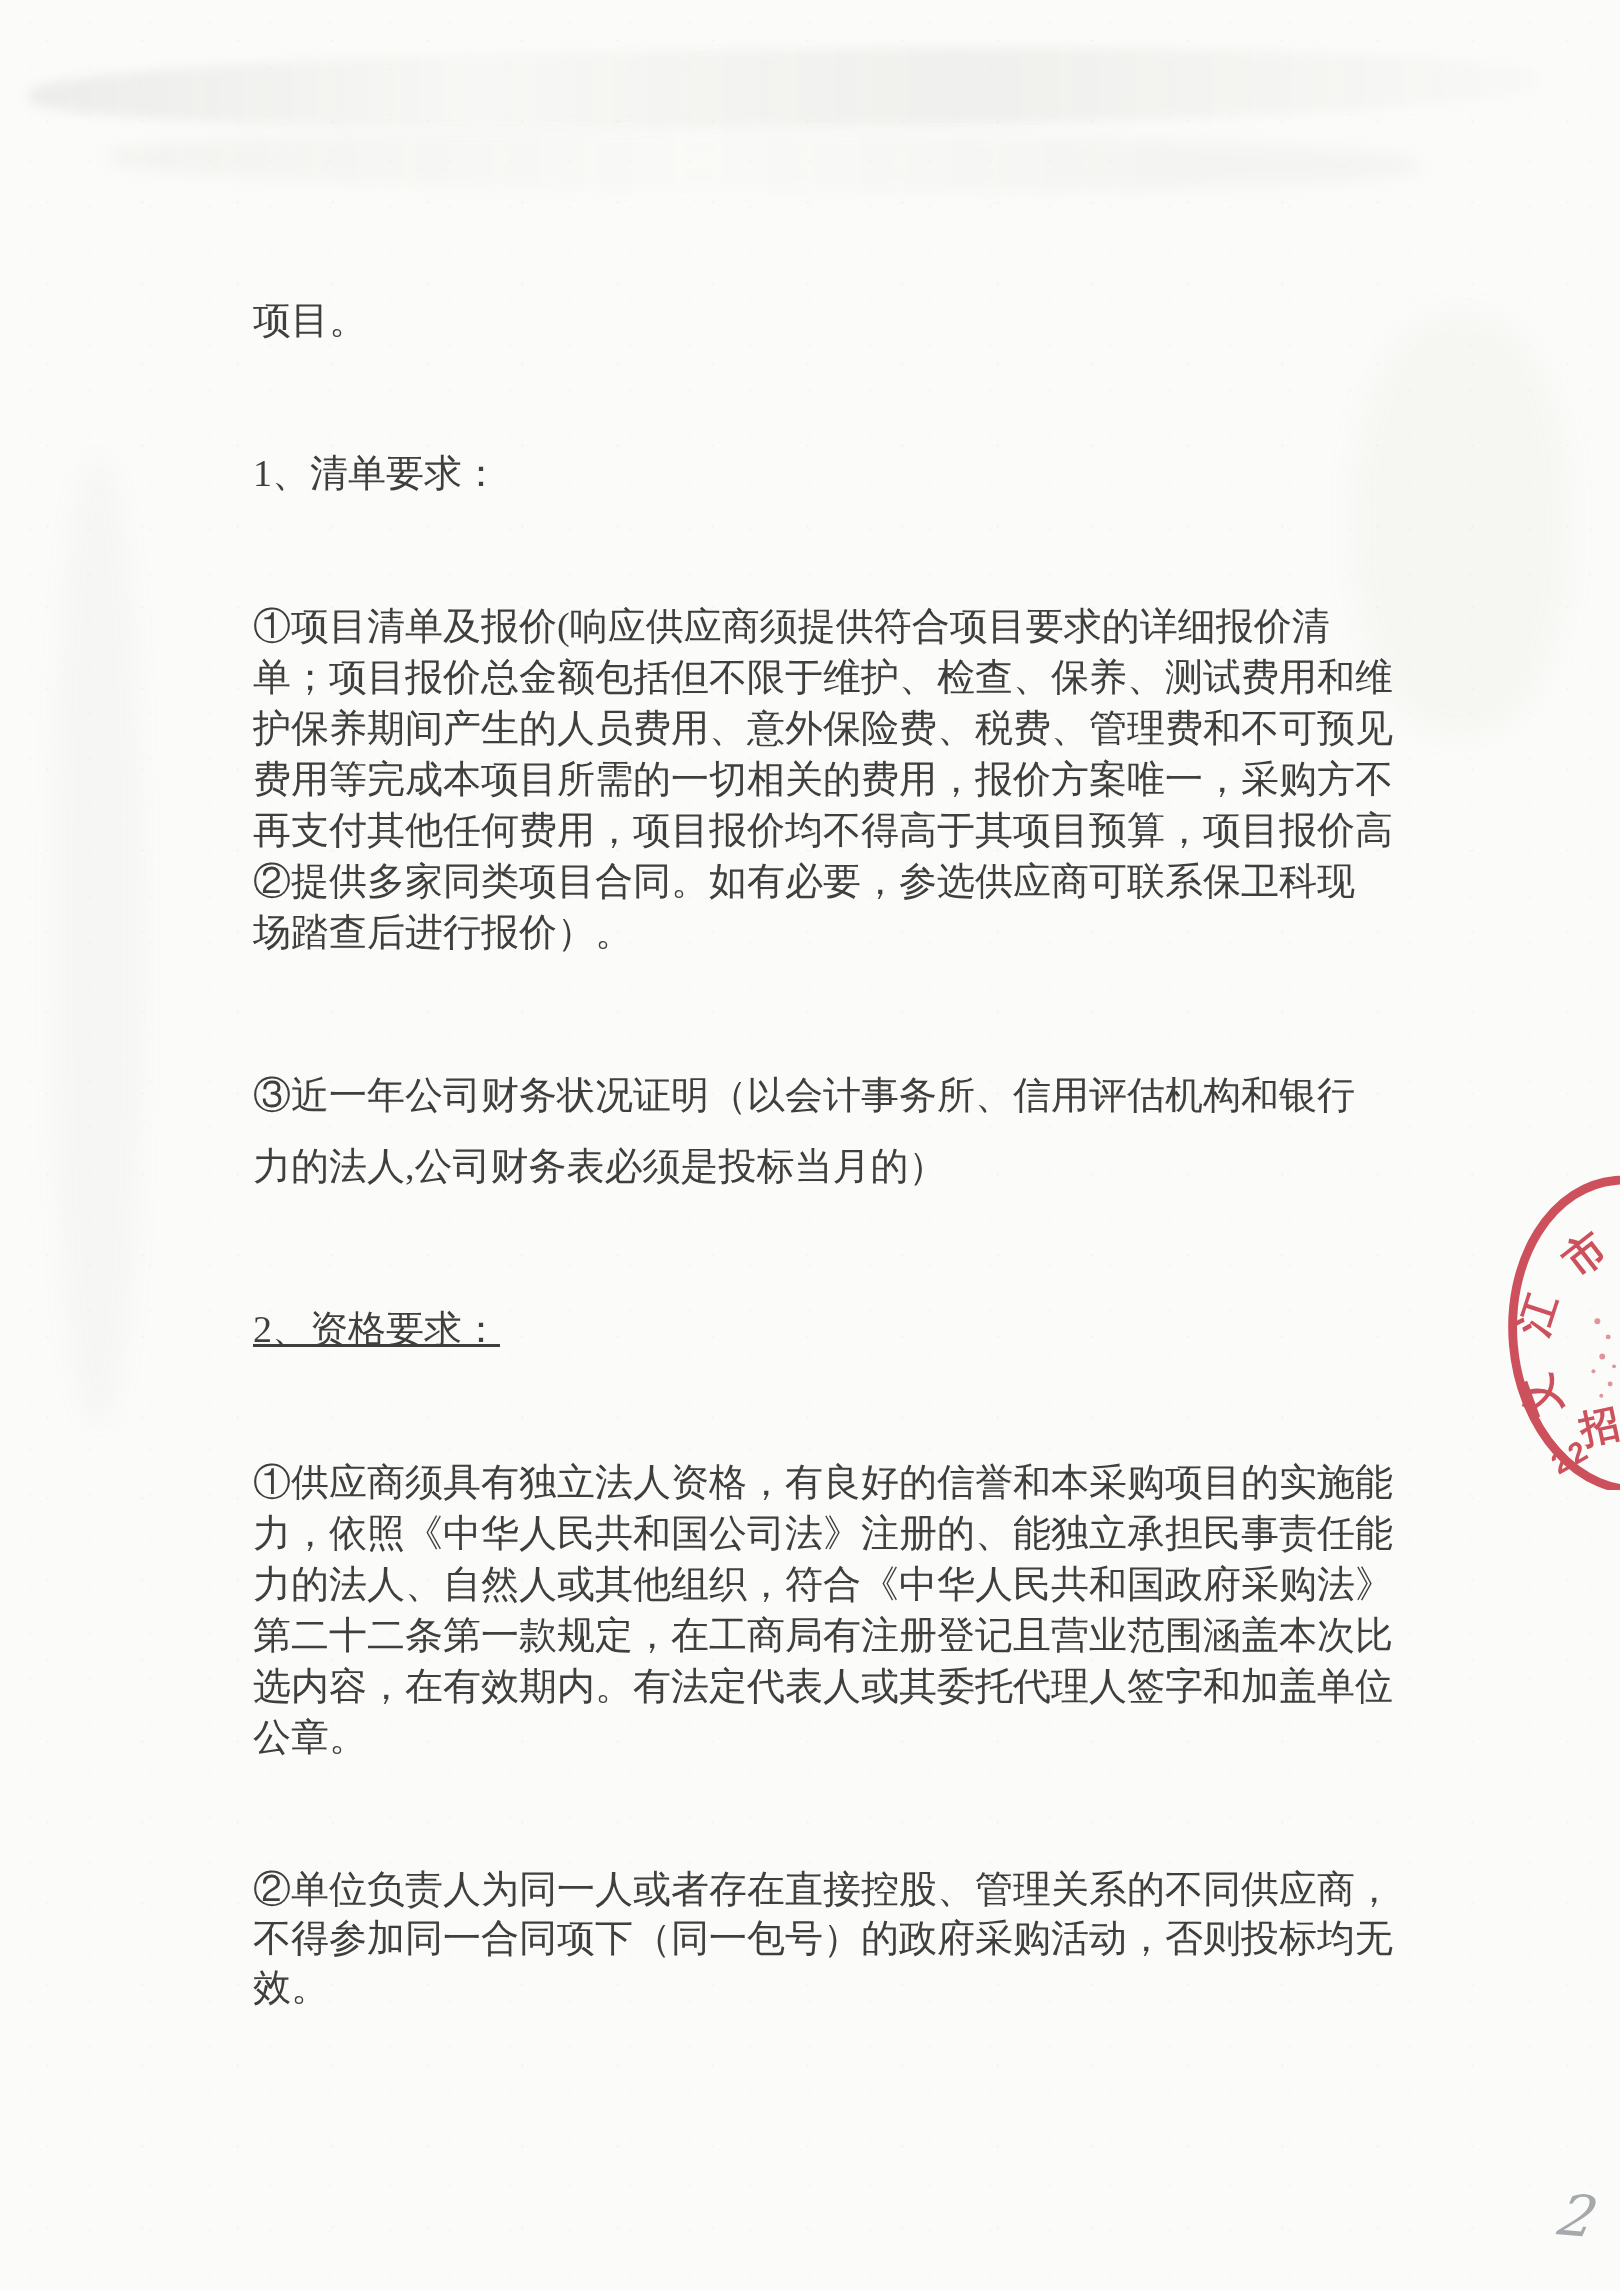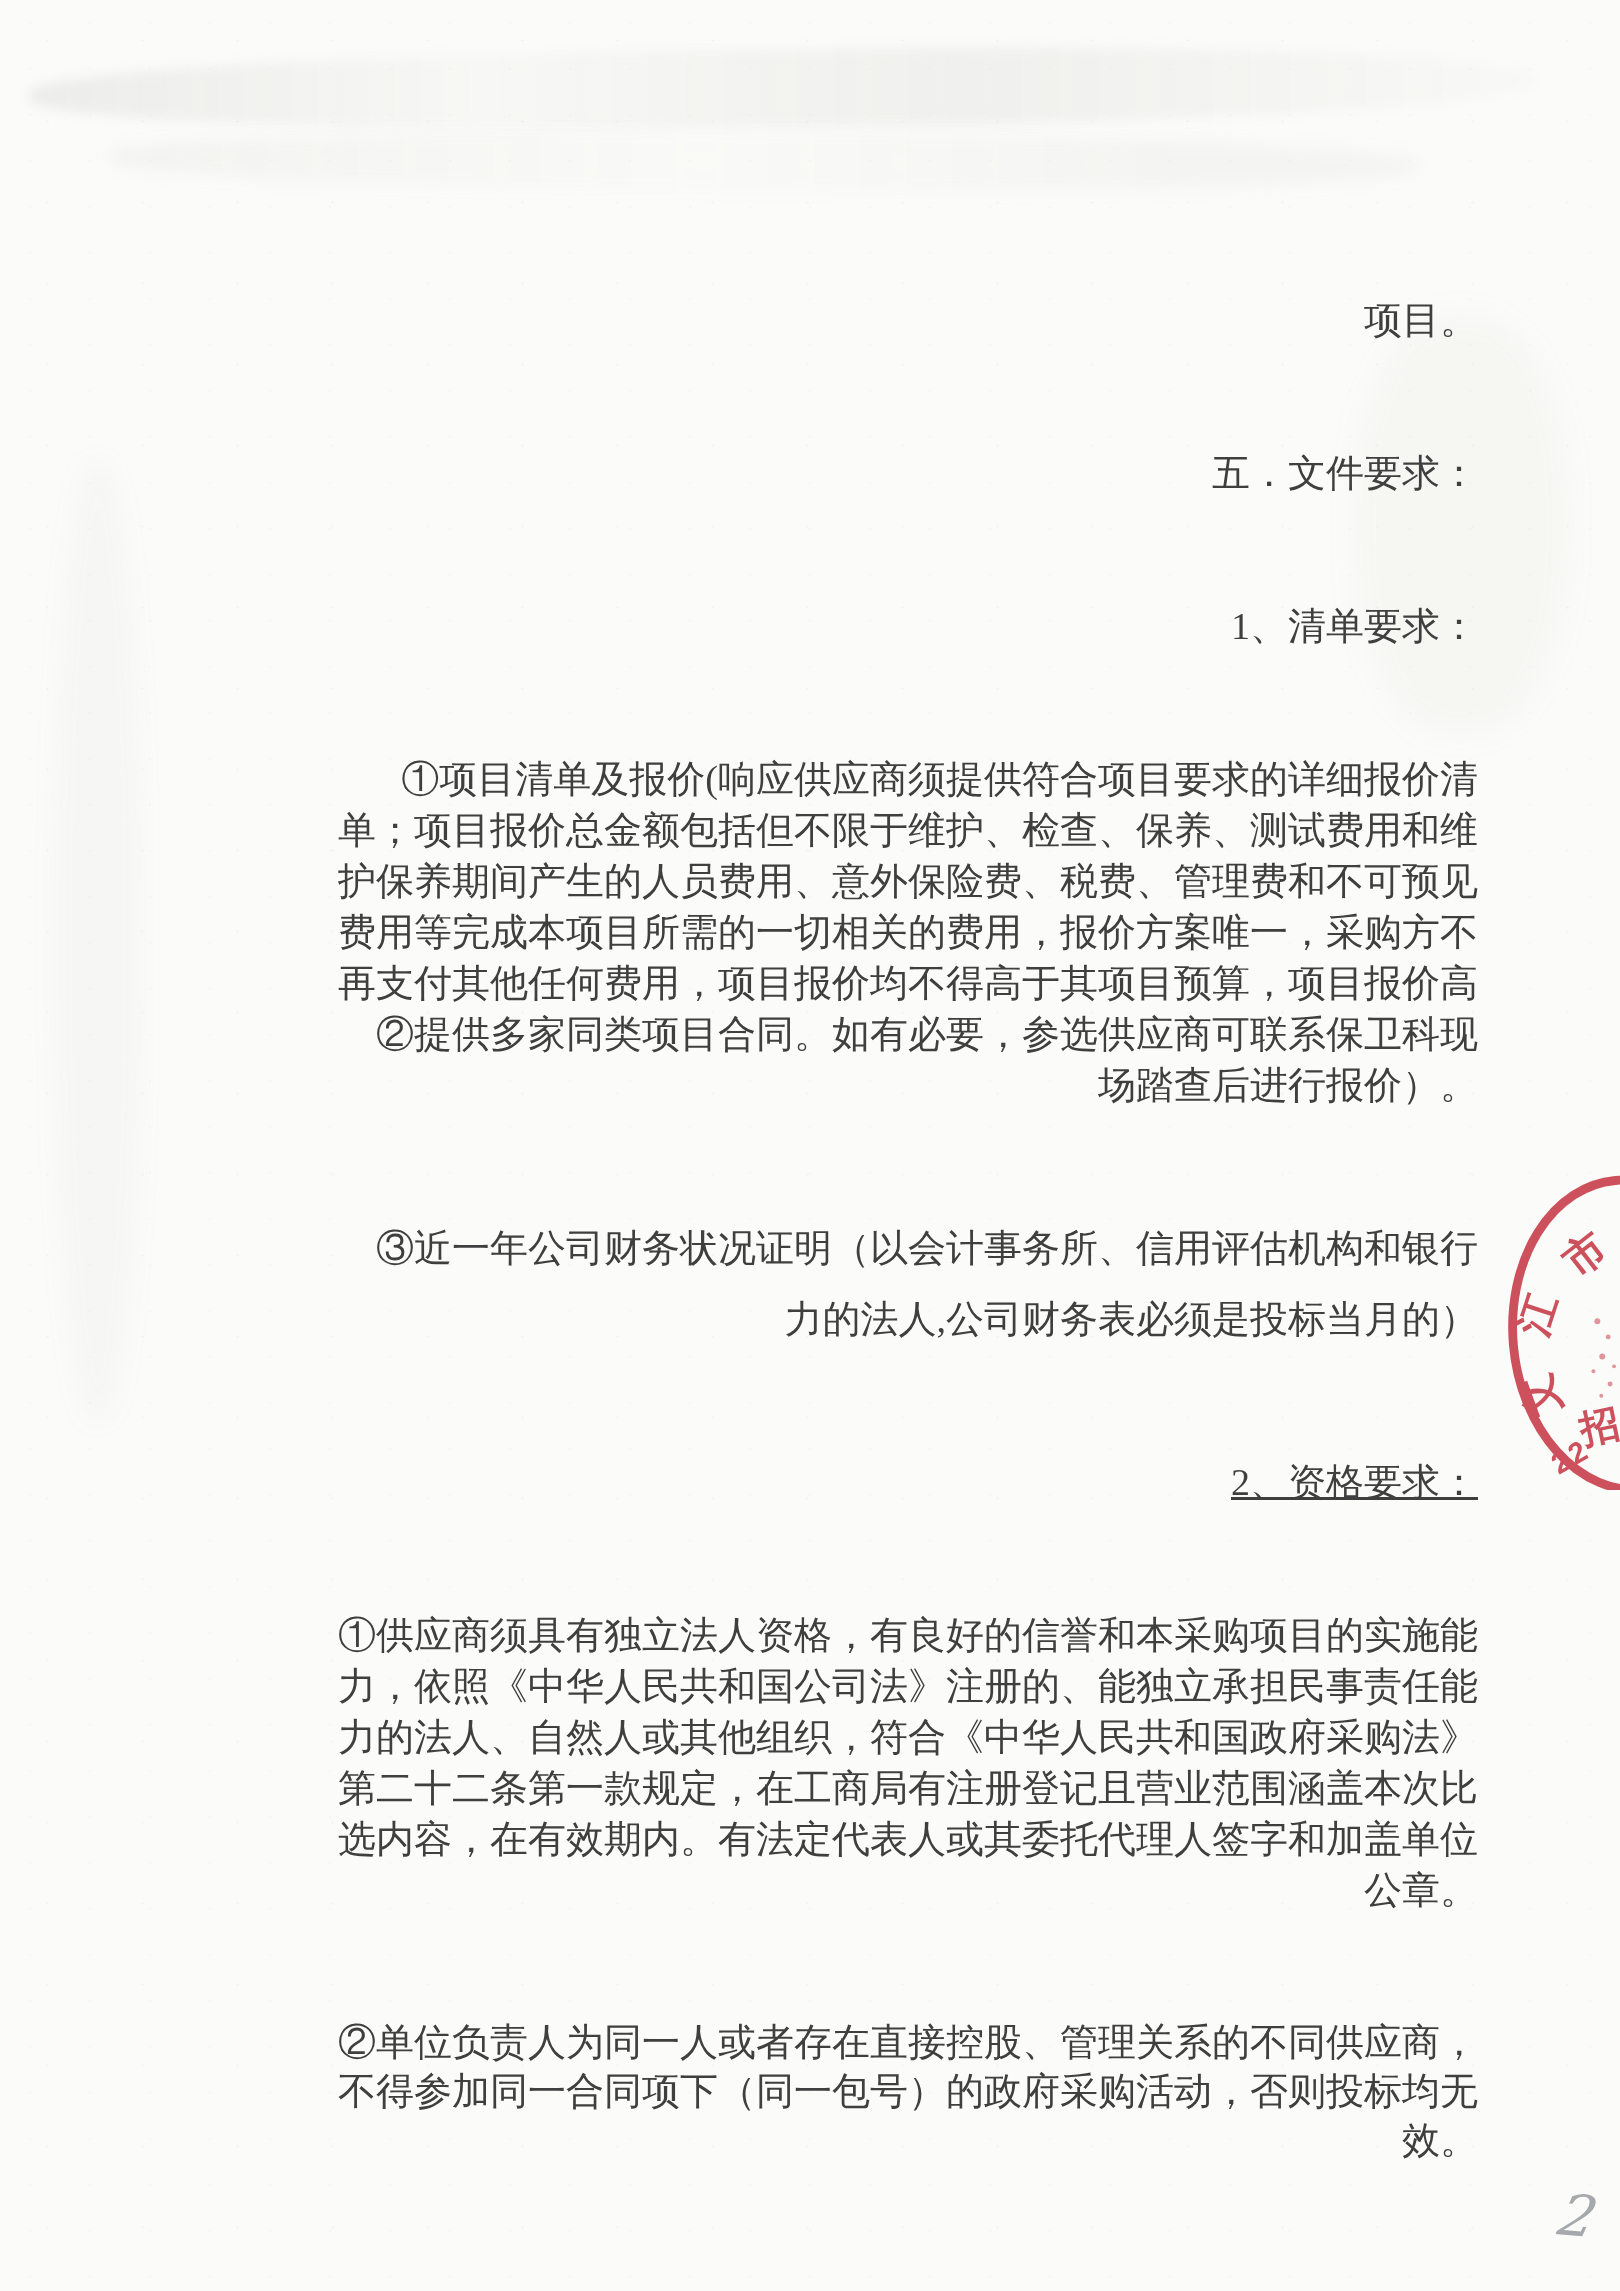--- a/index.html
+++ b/index.html
@@ -8,21 +8,20 @@
     width:1620px; height:2292px;
     margin:0 auto;
     background-color:#fbfbf9;
     background-image:
       radial-gradient(rgba(110,110,105,.05) 1px, transparent 1.6px),
       radial-gradient(rgba(120,120,115,.04) 1px, transparent 1.6px);
     background-size: 95px 81px, 60px 46px;
     overflow:hidden;
     font-family:"Liberation Serif","DejaVu Serif",serif;
     color:#3f3f3f;
-    text-align:right;
   }
   
   .artifact { position:absolute; pointer-events:none; border-radius:45%; }
   .artifact.a1 { left:29px; top:49px; width:1509px; height:78px;
     background:linear-gradient(90deg, rgba(120,120,118,.11), rgba(160,160,155,.04) 30%, rgba(130,130,125,.09) 62%, rgba(170,170,165,.03));
     filter:blur(5.9px); transform:rotate(-0.6deg); }
   .artifact.a2 { left:108px; top:132px; width:1313px; height:59px;
     background:linear-gradient(90deg, rgba(140,140,135,.07), rgba(170,170,165,.02) 45%, rgba(140,140,138,.06) 80%);
     filter:blur(7.8px); transform:rotate(0.4deg); }
   .artifact.a3 { left:54px; top:461px; width:88px; height:961px;
@@ -63,21 +62,20 @@
 
 <div class="page">
 
   <div class="artifact a1"></div>
   <div class="artifact a2"></div>
   <div class="artifact a3"></div>
   <div class="artifact a4"></div>
 
   <div class="content">
     <p class="intro">项目。</p>
-    <p class="h-section">五．文件要求：</p>
     <p class="h-list">1、清单要求：</p>
     <p class="li1">①项目清单及报价(响应供应商须提供符合项目要求的详细报价清
 单；项目报价总金额包括但不限于维护、检查、保养、测试费用和维
 护保养期间产生的人员费用、意外保险费、税费、管理费和不可预见
 费用等完成本项目所需的一切相关的费用，报价方案唯一，采购方不
 再支付其他任何费用，项目报价均不得高于其项目预算，项目报价高
 ②提供多家同类项目合同。如有必要，参选供应商可联系保卫科现
 场踏查后进行报价）。</p>
     <p class="li3">③近一年公司财务状况证明（以会计事务所、信用评估机构和银行
 力的法人,公司财务表必须是投标当月的）</p>

